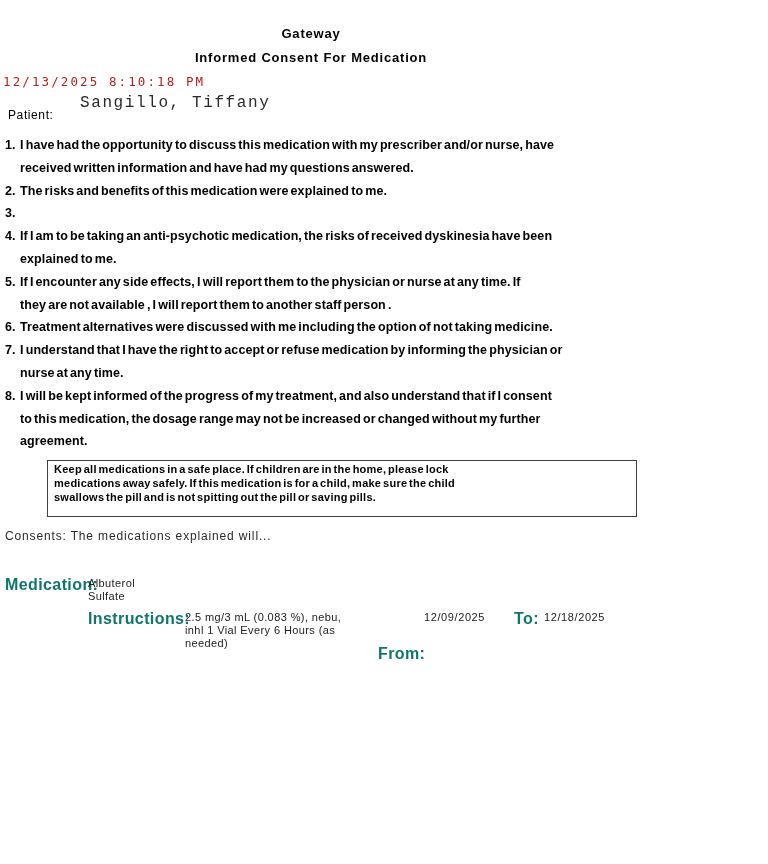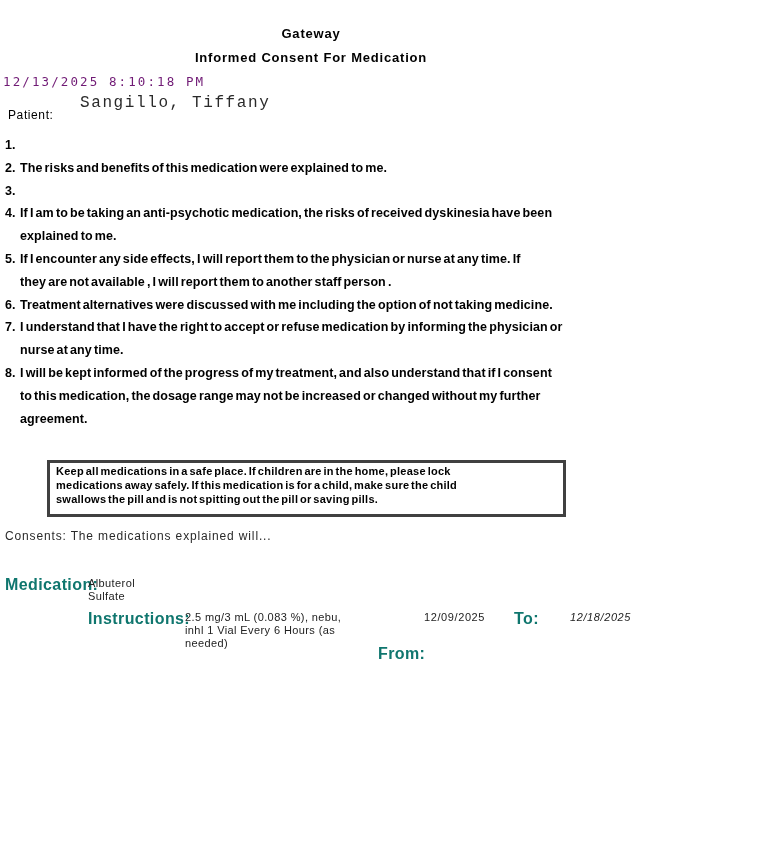--- a/index.html
+++ b/index.html
@@ -15,21 +15,21 @@
   .title{
     position:absolute;left:0;width:622px;
     text-align:center;font-weight:bold;font-size:13px;
     letter-spacing:0.8px;color:#000;white-space:nowrap;
   }
   .title-org{top:26px;}
   .title-doc{top:50px;}
   .datetime{
     position:absolute;top:74px;left:3px;
     font-family:"DejaVu Sans Mono",monospace;
-    font-size:12.5px;letter-spacing:2.1px;color:#701a75;white-space:nowrap;
+    font-size:12.5px;letter-spacing:2.1px;color:#b91c1c;white-space:nowrap;
   }
   .patient-lbl{
     position:absolute;top:108px;left:8px;
     font-weight:normal;font-size:12px;letter-spacing:0.6px;
   }
   .patient-name{
     position:absolute;top:94px;left:80px;
     font-family:Liberation Mono, monospace;
     font-size:16px;letter-spacing:1.6px;color:#2a2a2a;white-space:nowrap;
   }
@@ -39,59 +39,61 @@
     flex:0 0 15px;width:15px;
     font-weight:bold;font-size:12.5px;line-height:22.8px;
   }
   .txt{
     white-space:pre-line;
     font-weight:bold;font-size:12.5px;line-height:22.8px;
     letter-spacing:0.1px;word-spacing:-1.5px;
   }
   .notice-box{
     position:absolute;top:460px;left:47px;
-    width:519px;height:57px;
-    border:3px solid #404040;box-sizing:border-box;
+    width:590px;height:57px;
+    border:1px solid #404040;box-sizing:border-box;
     padding:2px 6px;background:#ffffff;
   }
   .notice-text{
     white-space:pre-line;
     font-weight:bold;font-size:11px;line-height:13.8px;
     letter-spacing:0.25px;word-spacing:-1.5px;
   }
   .consents-line{
     position:absolute;top:529px;left:5px;
     font-size:12px;letter-spacing:0.85px;color:#2a2a2a;white-space:nowrap;
   }
   .lbl{font-weight:bold;font-size:16px;letter-spacing:0.4px;color:#0f766e;white-space:nowrap;}
   .val{font-size:11px;letter-spacing:0.4px;color:#222;line-height:13px;}
   .med-label{position:absolute;top:576px;left:5px;}
   .med-name{position:absolute;top:577px;left:88px;white-space:pre-line;}
   .instr-label{position:absolute;top:610px;left:88px;}
   .instr-value{position:absolute;top:611px;left:185px;white-space:pre-line;}
   .from-label{position:absolute;top:645px;left:378px;}
   .from-value{position:absolute;top:611px;left:424px;white-space:nowrap;letter-spacing:0.6px;}
   .to-label{position:absolute;top:610px;left:514px;}
-  .to-value{position:absolute;top:611px;left:570px;white-space:nowrap;letter-spacing:0.6px;font-style:italic;}
+  .to-value{position:absolute;top:611px;left:544px;white-space:nowrap;letter-spacing:0.6px;}
 </style>
 </head>
 <body>
 
 <div class="page">
 
   <div class="title title-org">Gateway</div>
   <div class="title title-doc">Informed Consent For Medication</div>
   <div class="datetime">12/13/2025 8:10:18 PM</div>
 
   <div class="patient-lbl">Patient:</div>
   <div class="patient-name">Sangillo, Tiffany</div>
 
   <div class="consent-list">
     <div class="item">
       <span class="num">1.</span>
+      <span class="txt">I have had the opportunity to discuss this medication with my prescriber and/or nurse, have
+received written information and have had my questions answered.</span>
     </div>
     <div class="item">
       <span class="num">2.</span>
       <span class="txt">The risks and benefits of this medication were explained to me.</span>
     </div>
     <div class="item">
       <span class="num">3.</span>
     </div>
     <div class="item">
       <span class="num">4.</span>

